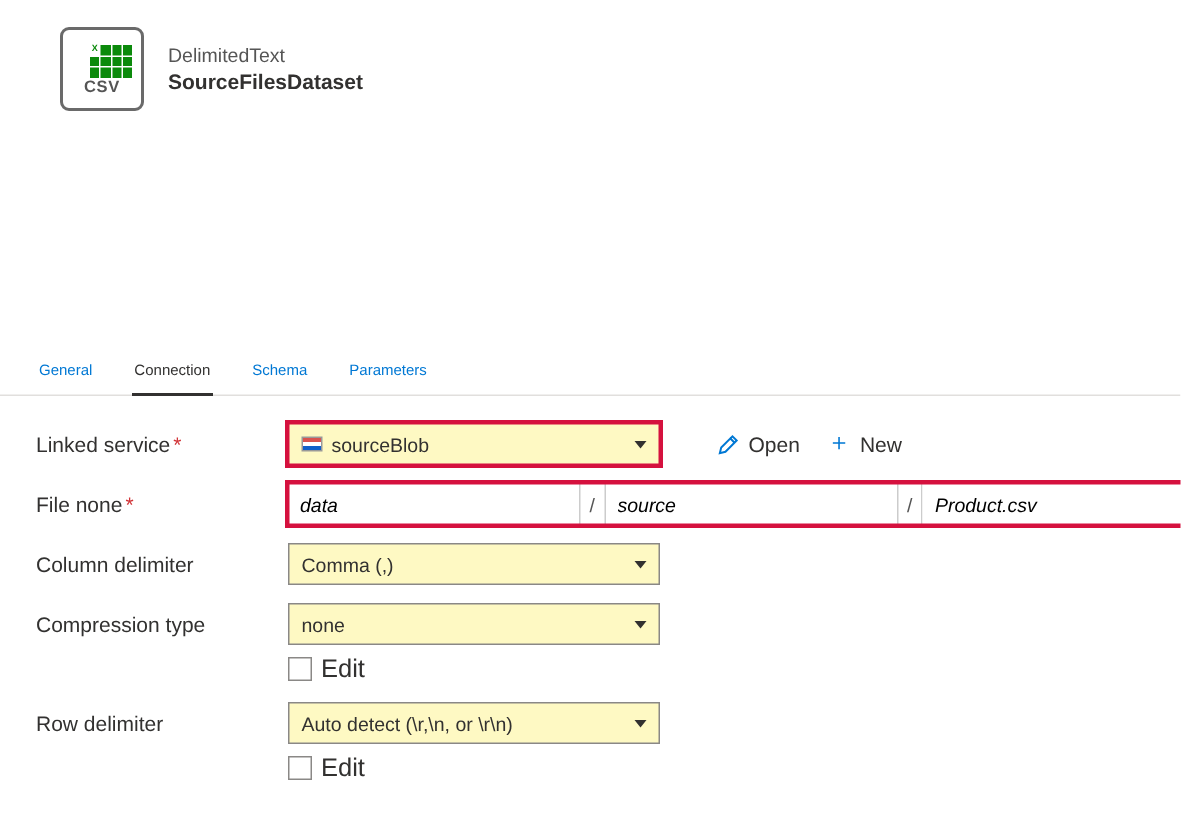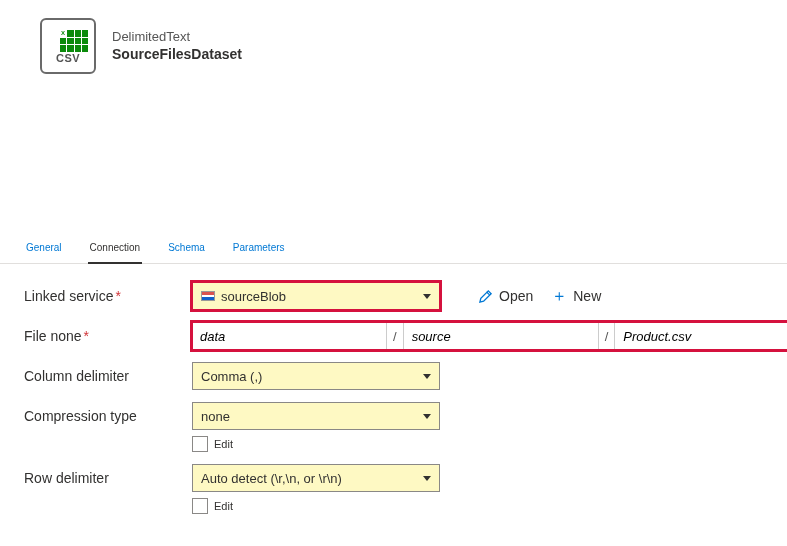--- a/index.html
+++ b/index.html
@@ -177,21 +177,21 @@
     display:flex;
     align-items:center;
   }
 
   .edit-row {
     display:flex;
     align-items:center;
     margin-left: 168px;
     margin-top: -2px;
     margin-bottom: 10px;
-    font-size: 11px;
+    font-size: 17px;
     gap: 6px;
   }
   .chk {
     width: 16px; height: 16px;
     border: 1px solid #8a8886;
     background:#fff;
     flex:0 0 16px;
   }
 
   .w-ls   { width: 248px; }

